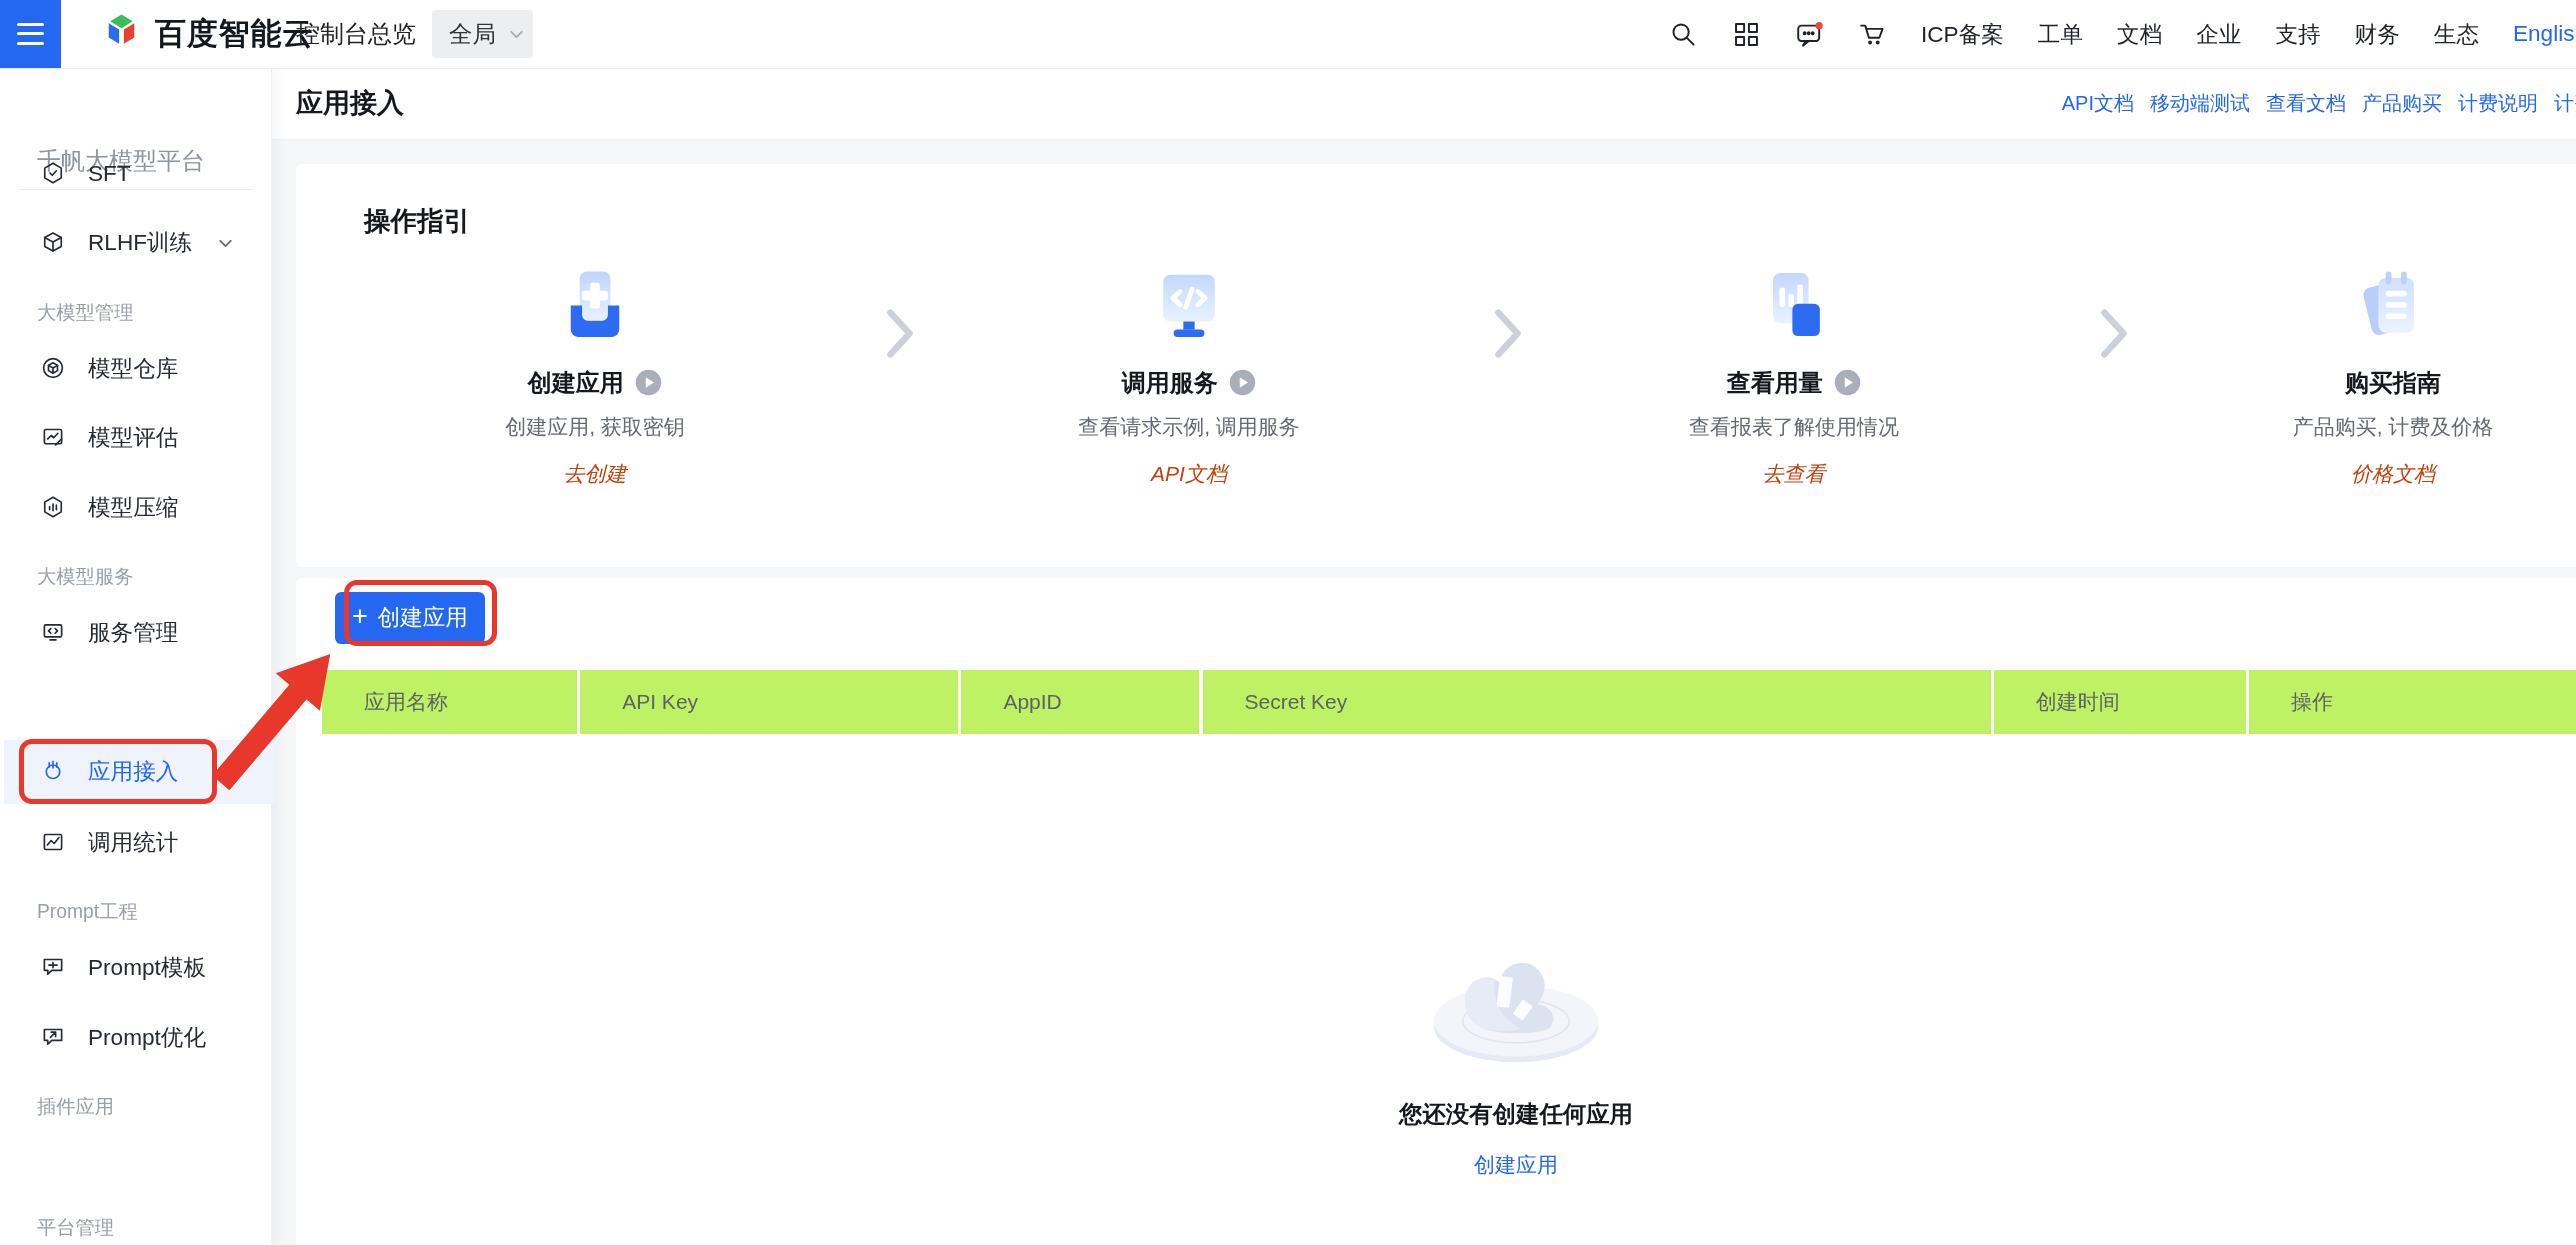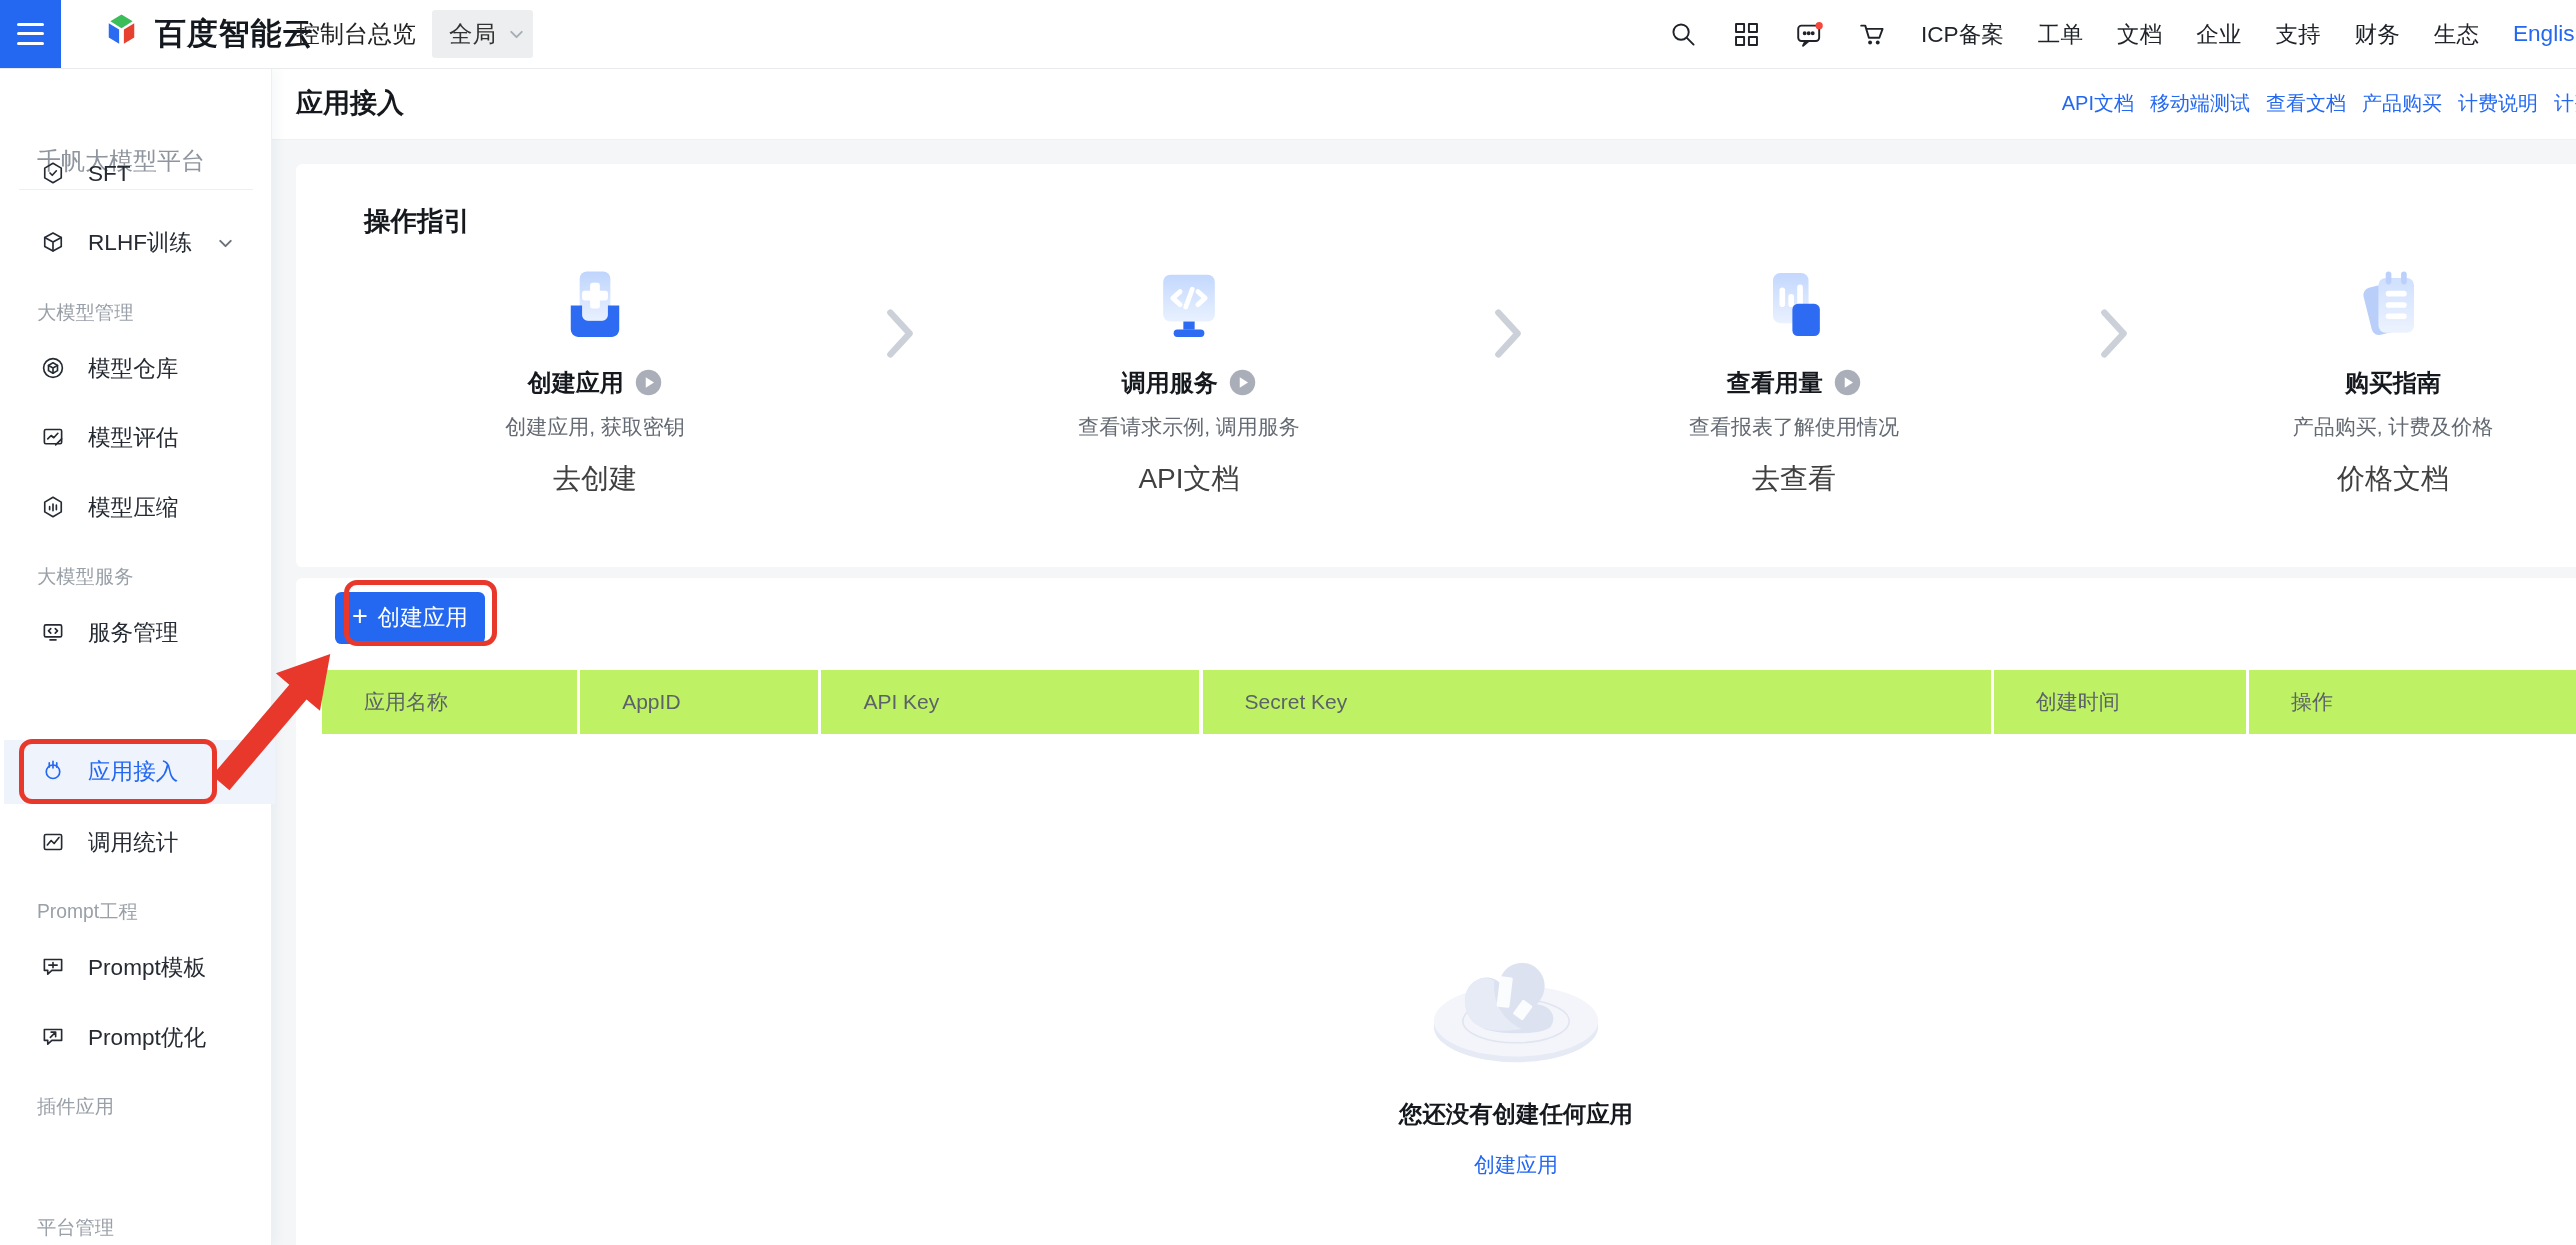--- a/index.html
+++ b/index.html
@@ -41,21 +41,21 @@
   
   .card{position:absolute;background:#fff;border-radius:6.4px;}
   #guide-card{left:296px;top:164px;width:2313px;height:403px;}
   #card-title{position:absolute;left:68px;top:39px;font-size:26.6px;font-weight:bold;color:#15181D;}
   .step{position:absolute;top:0;width:354px;text-align:center;}
   .step-icon{display:block;margin:101px auto 0;width:84px;height:84px;}
   .step-title-row{margin-top:17.7px;height:32px;display:flex;align-items:center;justify-content:center;gap:11.3px;}
   .step-title{font-size:24px;font-weight:600;color:#15181D;}
   .play{display:inline-flex;cursor:pointer;}
   .step-desc{margin-top:14.5px;font-size:21px;color:#646A73;}
-  .step-link{display:inline-block;margin-top:19.3px;font-size:28px;color:#404040;cursor:pointer;}
+  .step-link{display:inline-block;margin-top:19.3px;font-size:21px;color:#c2410c;cursor:pointer;font-style:italic;}
   .step-chev{position:absolute;top:142px;}
 
   #apps-card{left:296px;top:578px;width:2313px;height:709px;}
   #create-btn{position:absolute;left:39px;top:13.7px;width:150px;height:52px;background:#2468F2;border-radius:6.4px;color:#fff;display:flex;align-items:center;justify-content:center;gap:9.7px;font-size:22.6px;cursor:pointer;}
   #create-btn .plus{font-size:27px;font-weight:400;line-height:1;margin-top:-2.4px;}
   #thead{position:absolute;left:26px;top:92px;display:flex;gap:3.2px;}
   .th{height:64px;line-height:64px;background:#bef264;color:#5C6269;font-size:21px;padding-left:42px;box-sizing:border-box;}
   #empty{position:absolute;left:1059px;top:352px;width:322px;text-align:center;}
   #empty-msg{margin-top:24px;font-size:23.4px;font-weight:bold;color:#15181D;}
   #empty-action{display:inline-block;margin-top:21px;font-size:21px;color:#2468F2;cursor:pointer;}
@@ -345,22 +345,22 @@
       </div>
   </div>
 
   <div class="card" id="apps-card">
     <div id="create-btn">
       <span class="plus">+</span>
       <span>创建应用</span>
     </div>
     <div id="thead">
         <div class="th" style="width: 255px;">应用名称</div>
+        <div class="th" style="width: 378px;">API Key</div>
         <div class="th" style="width: 238px;">AppID</div>
-        <div class="th" style="width: 378px;">API Key</div>
         <div class="th" style="width: 788px;">Secret Key</div>
         <div class="th" style="width: 252px;">创建时间</div>
         <div class="th" style="width: 361px;">操作</div>
       </div>
     <div id="empty">
       <svg width="226" height="141" viewBox="0 0 280 175">
         <ellipse cx="140" cy="120" rx="102" ry="44" fill="#E6EAF4"></ellipse>
         <ellipse cx="140" cy="113" rx="102" ry="44" fill="#F3F5FA"></ellipse>
         <ellipse cx="140" cy="113" rx="66" ry="27" fill="none" stroke="#E0E5F0" stroke-width="2"></ellipse>
         <path d="M96 120c-20-8-27-40-9-55 11-9 26-7 33 1 1-24 32-33 47-17 13 13 10 32-1 43 16 1 26 15 17 28-9 11-72 11-87 0z" fill="#DCE2F0"></path>

